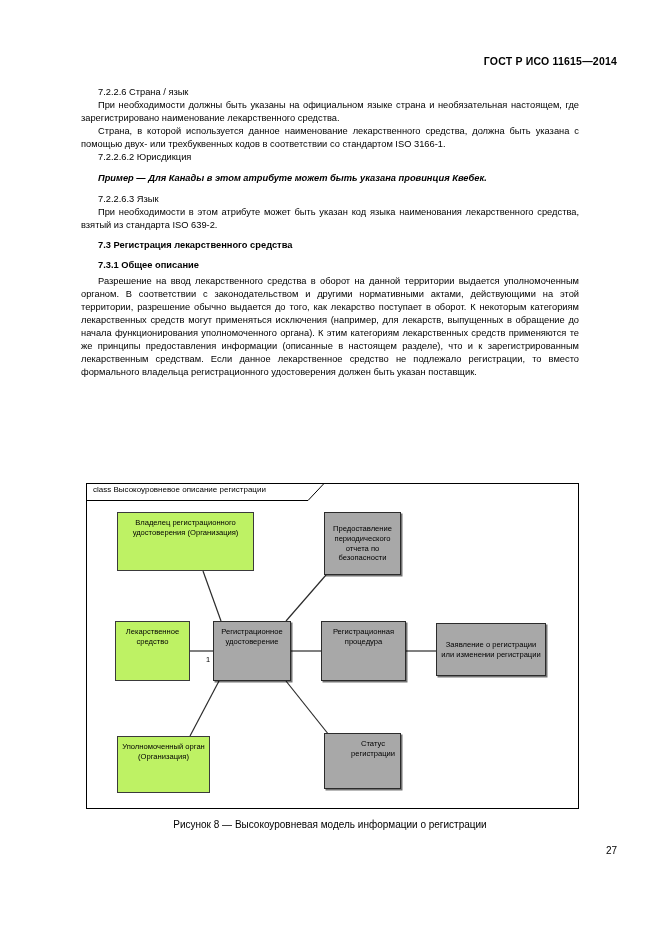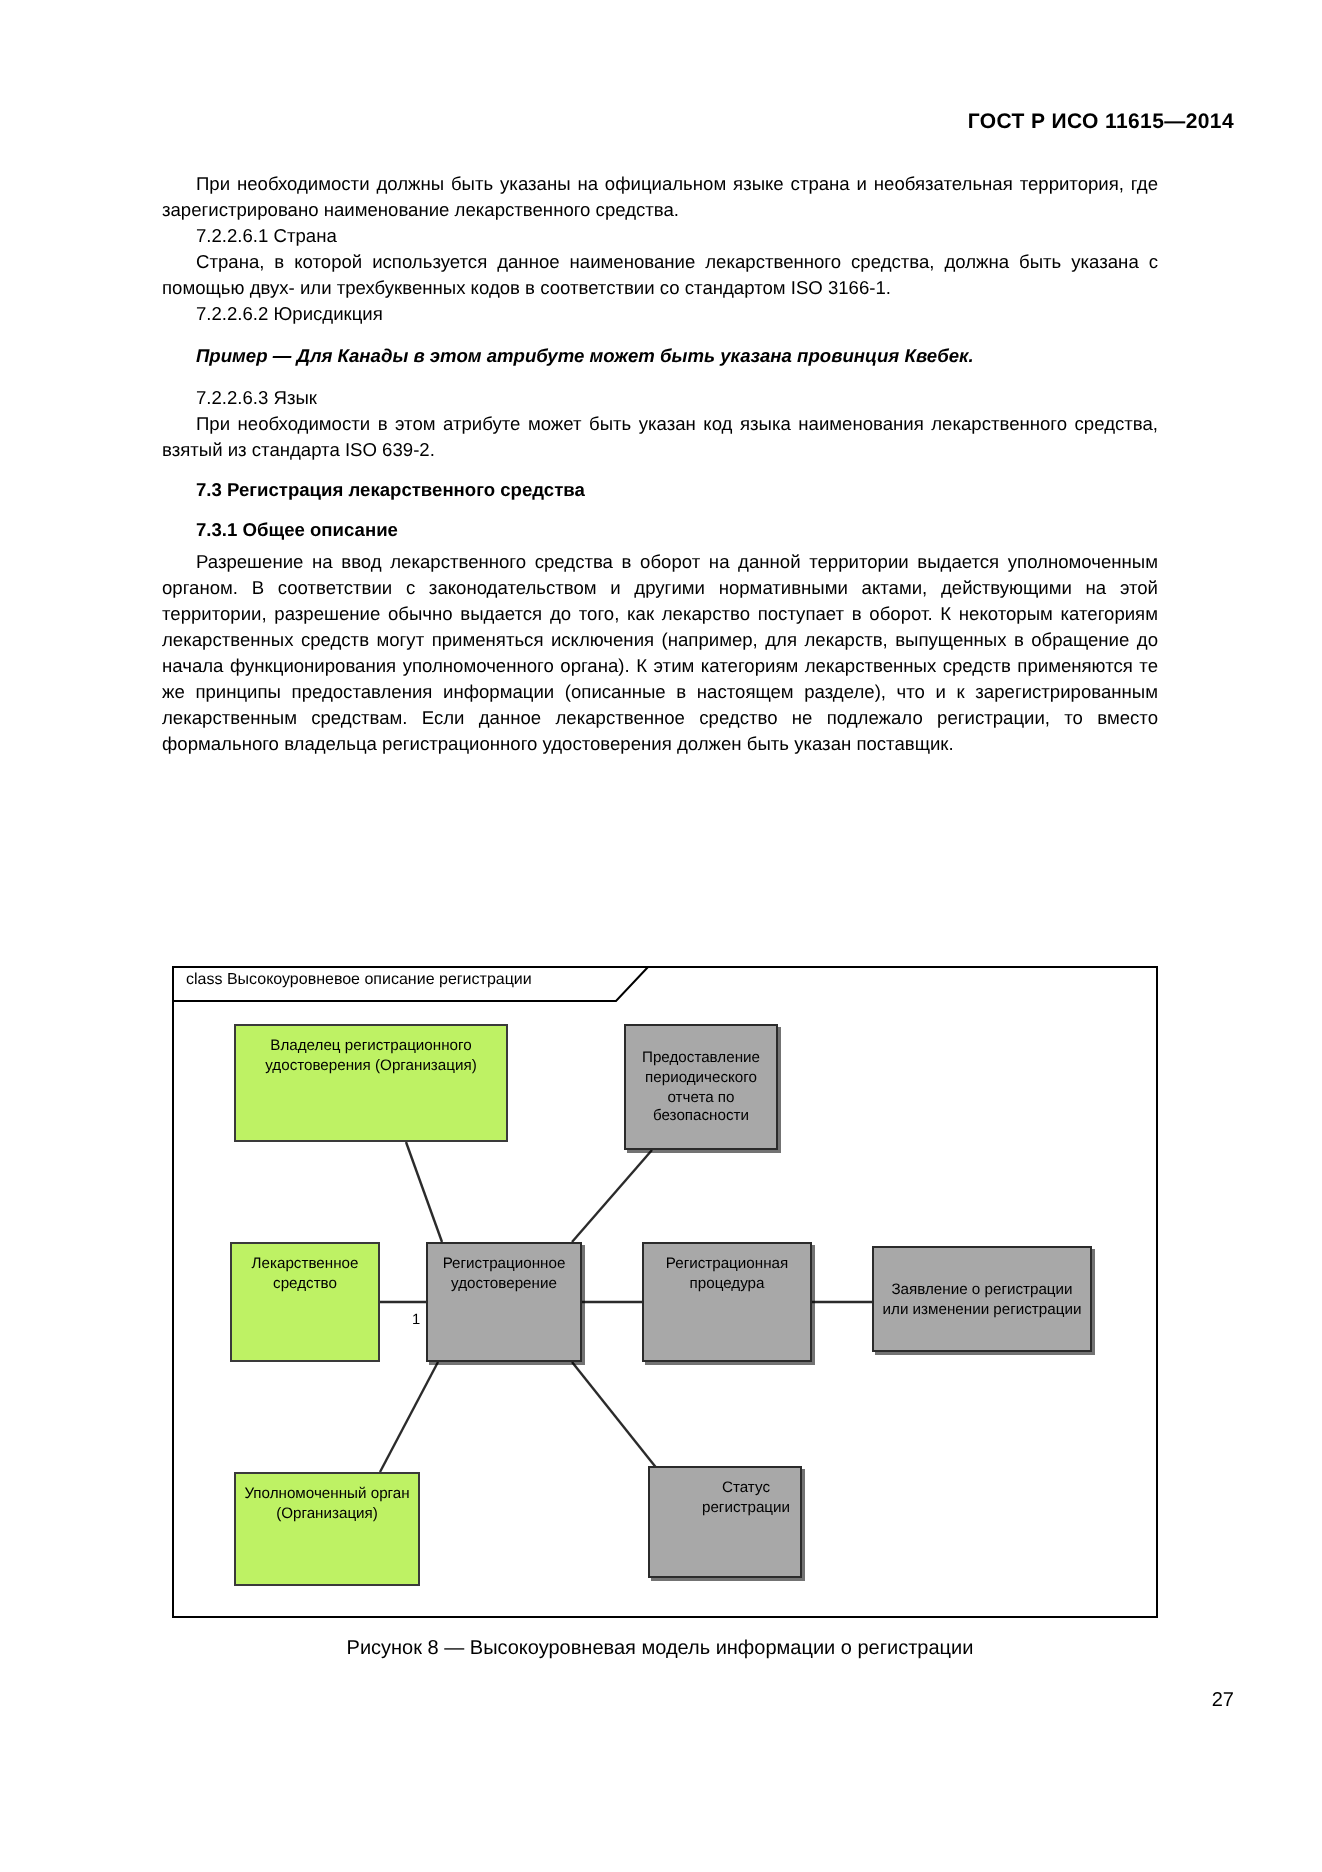--- a/index.html
+++ b/index.html
@@ -154,24 +154,24 @@
 </style>
 </head>
 <body>
 
 <div class="page">
 
   <div class="running-head">ГОСТ Р ИСО 11615—2014</div>
 
   <div class="content">
 
-
-    <div class="para">При необходимости должны быть указаны на официальном языке страна и необязательная территория, где зарегистрировано наименование лекарственного средства.</div>
-
-    <div class="clause">7.2.2.6.1 Страна</div>
+    <div class="clause">7.2.2.6 Страна / язык</div>
+
+    <div class="para">При необходимости должны быть указаны на официальном языке страна и необязательная настоящем, где зарегистрировано наименование лекарственного средства.</div>
+
 
     <div class="para">Страна, в которой используется данное наименование лекарственного средства, должна быть указана с помощью двух-  или трехбуквенных кодов в соответствии со стандартом ISO 3166-1.</div>
 
     <div class="clause">7.2.2.6.2 Юрисдикция</div>
 
 
     <div class="sp-8"></div>
 
     <div class="example">Пример — Для Канады в этом атрибуте может быть указана провинция Квебек.</div>
 
@@ -220,21 +220,21 @@
 
       <line x1="133" y1="198" x2="104" y2="253" stroke="#2b2b2b" stroke-width="1.2"></line>
 
       <line x1="200" y1="198" x2="243" y2="252" stroke="#2b2b2b" stroke-width="1.2"></line>
     </svg>
 
     <div class="node top-text" style="left:31px; top:29px; width:137px; height:59px;">
       <span class="node-label">Владелец регистрационного удостоверения (Организация)</span>
     </div>
 
-    <div class="node shaded" style="left:226px; top:29px; width:77px; height:63px;">
+    <div class="node shaded" style="left:238px; top:29px; width:77px; height:63px;">
       <span class="node-label">Предоставление периодического отчета по безопасности</span>
     </div>
 
     <div class="node top-text" style="left:29px; top:138px; width:75px; height:60px;">
       <span class="node-label">Лекарственное средство</span>
     </div>
 
     <div class="node shaded top-text" style="left:127px; top:138px; width:78px; height:60px;">
       <span class="node-label">Регистрационное удостоверение</span>
     </div>

